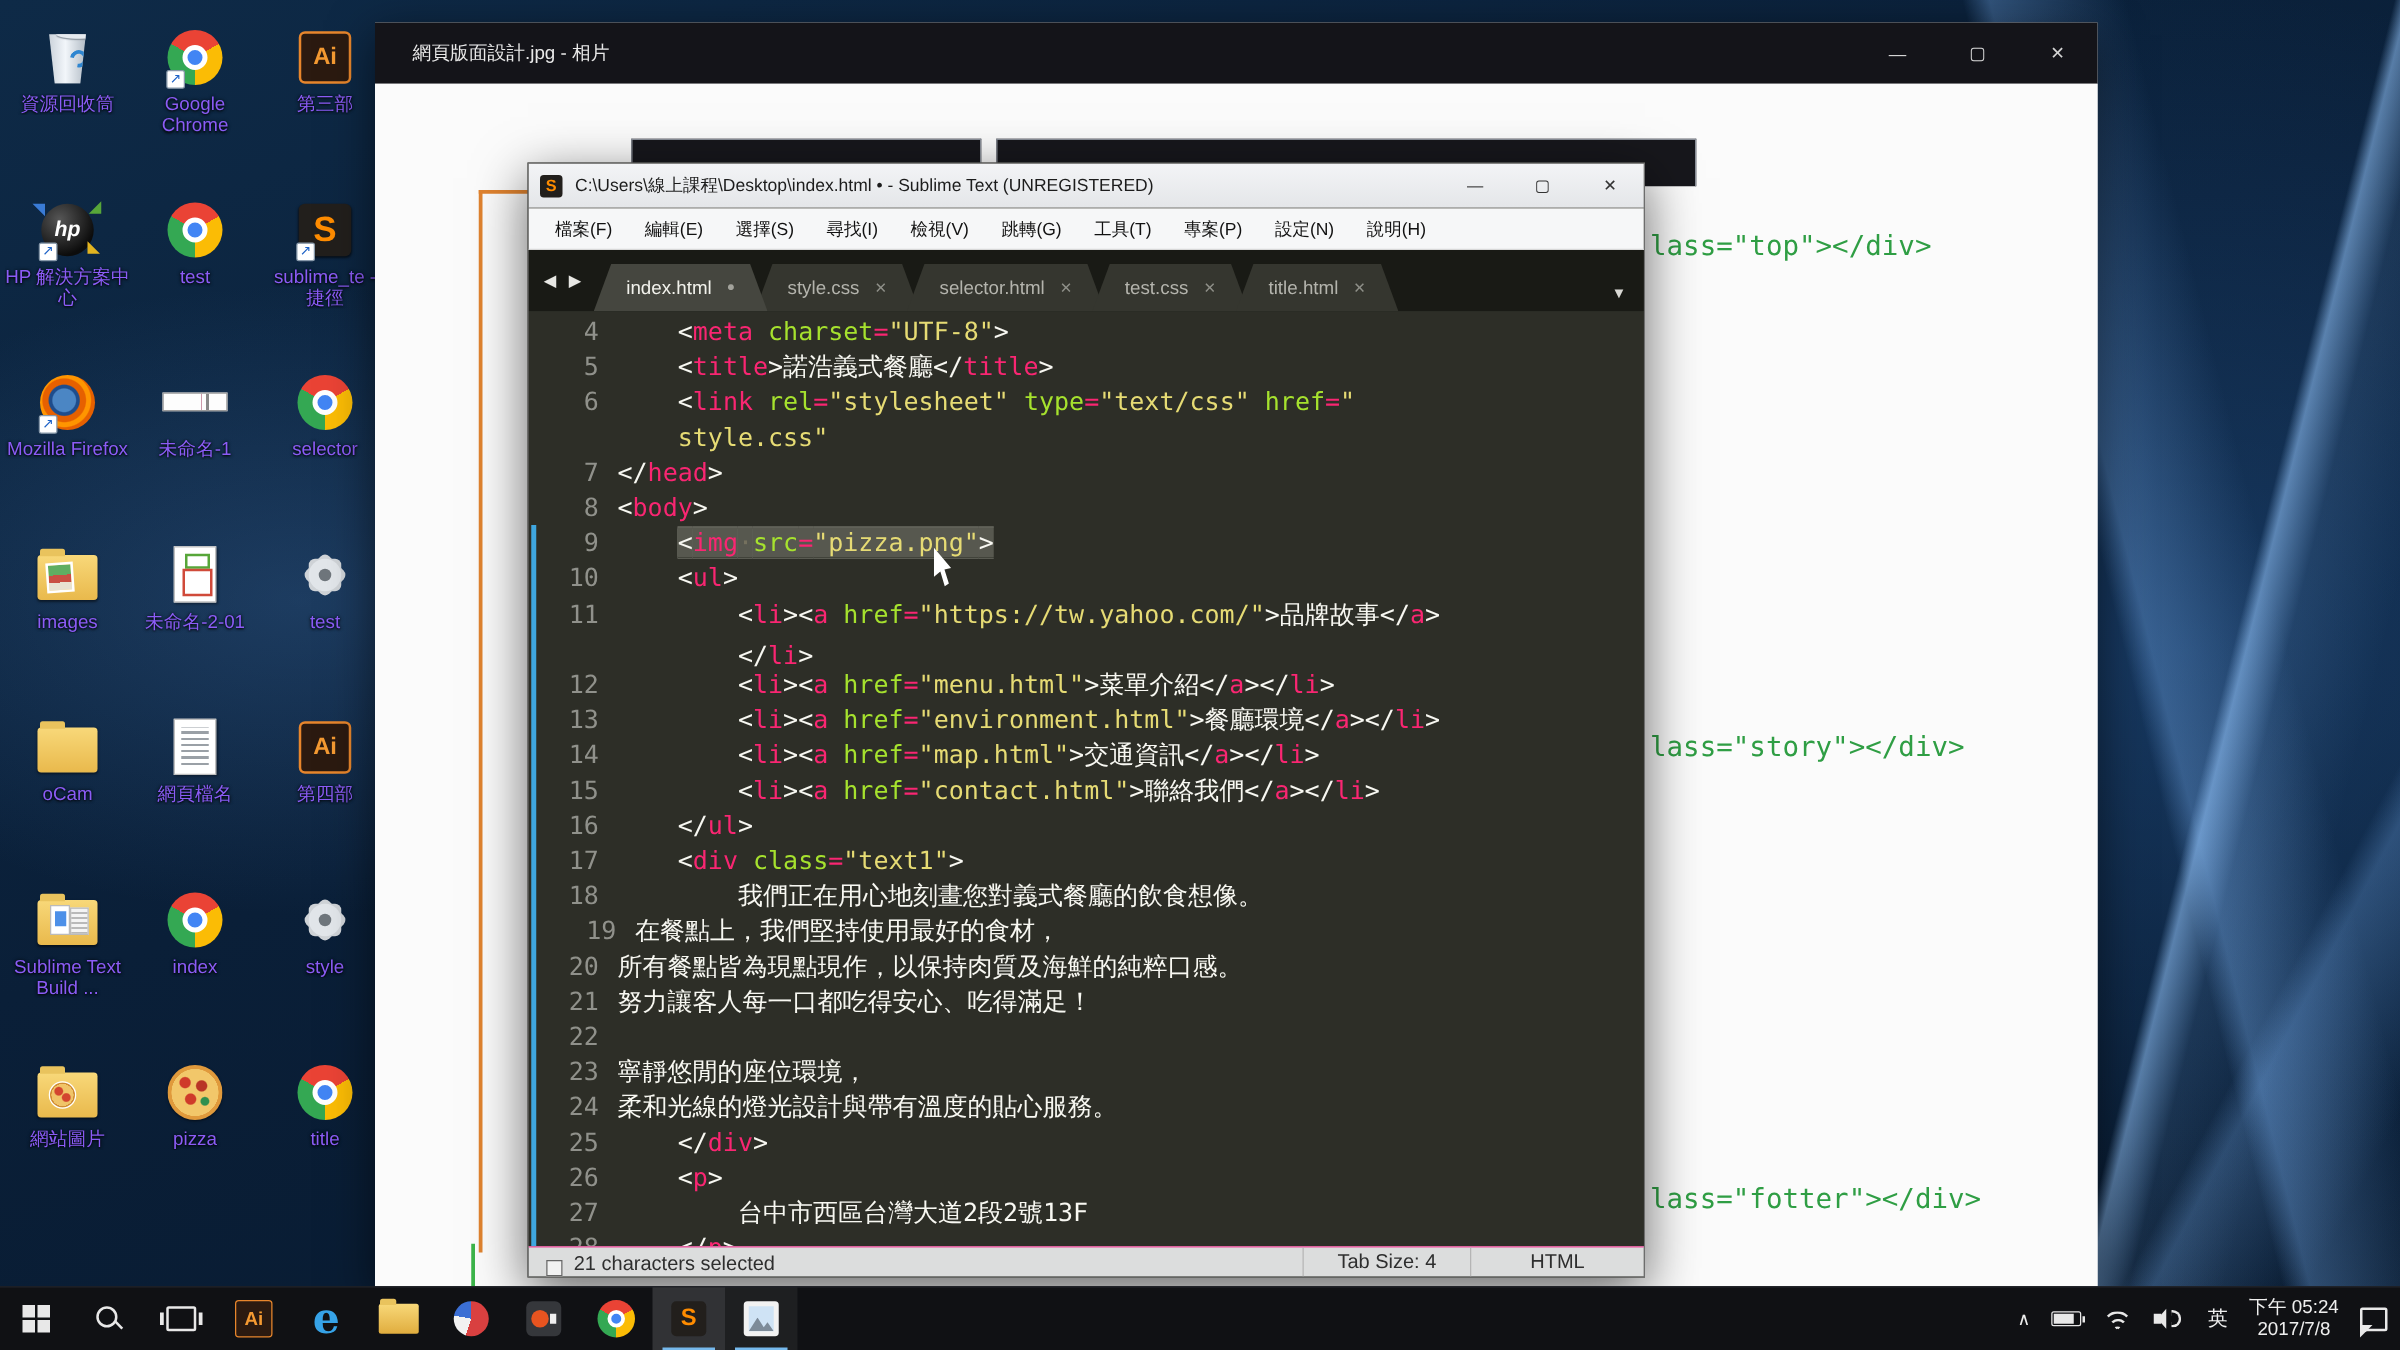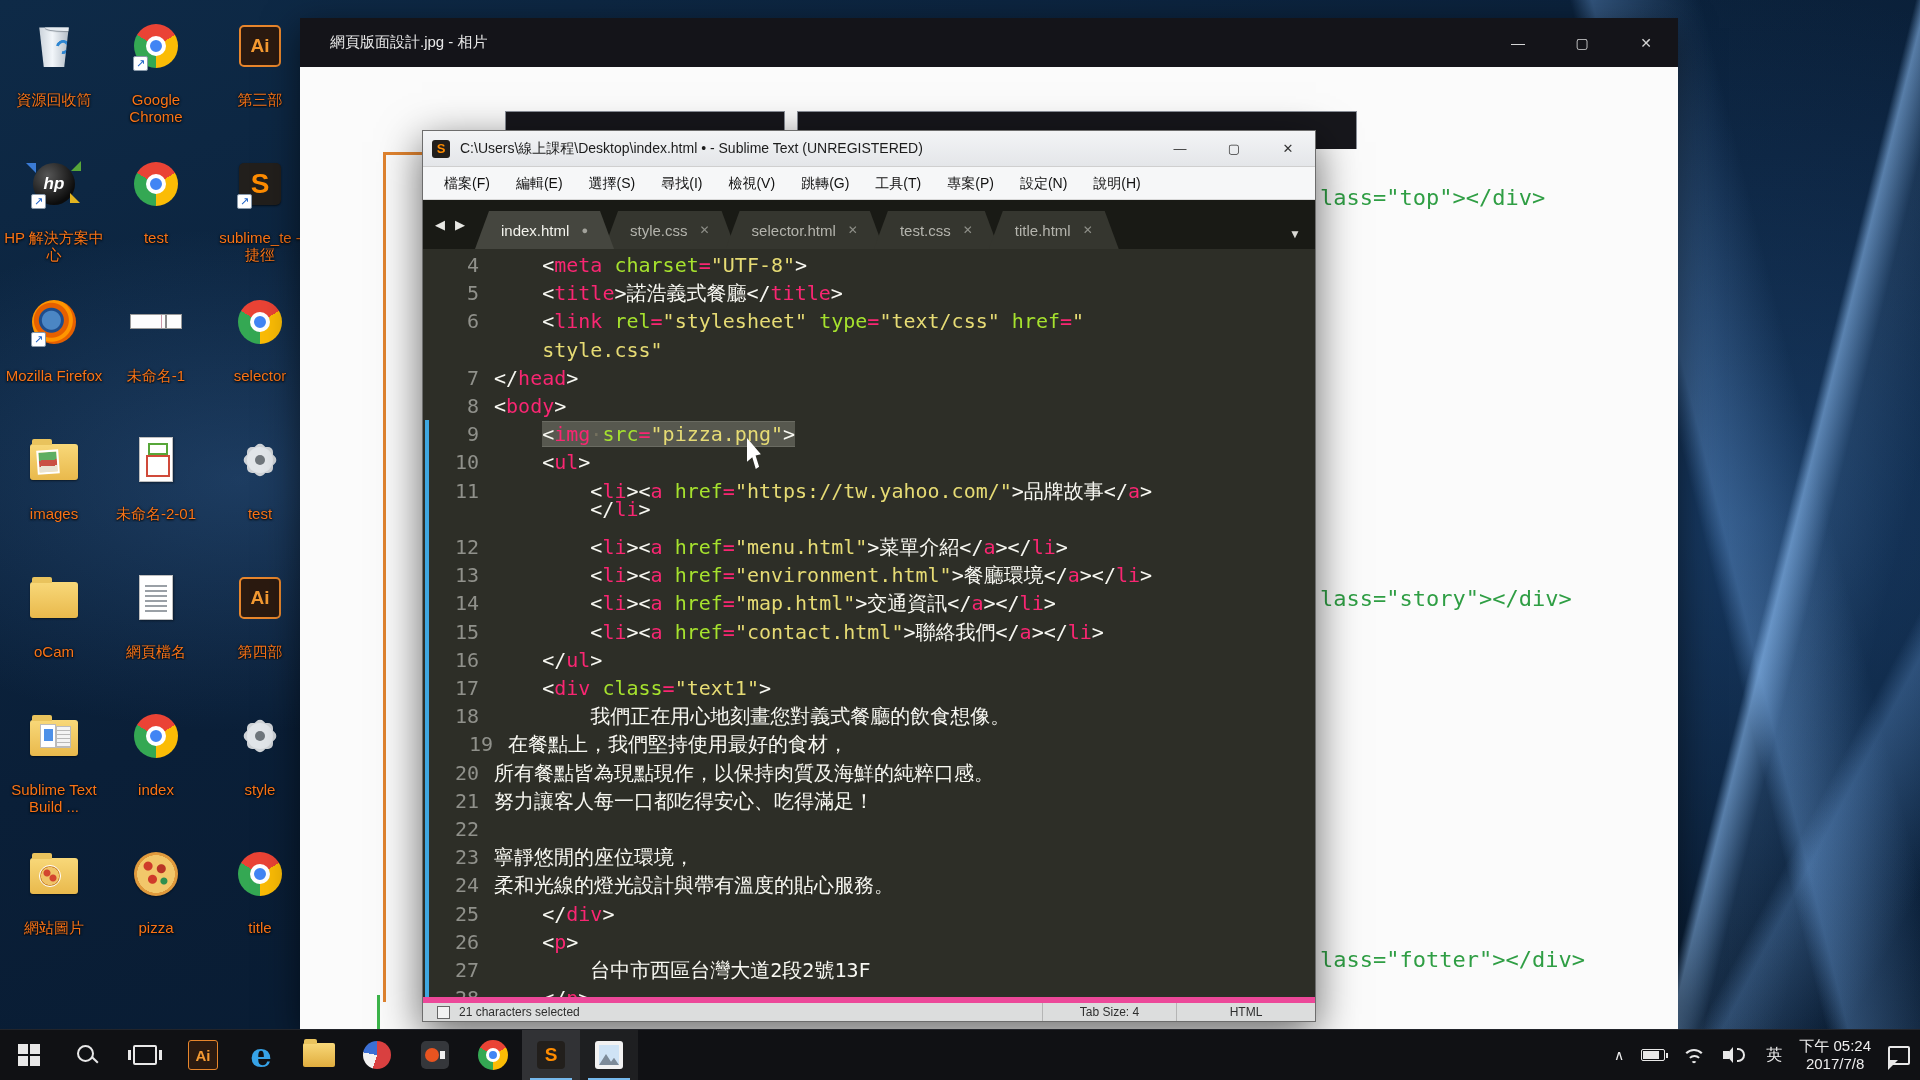--- a/index.html
+++ b/index.html
@@ -16,21 +16,21 @@
   .beams { position:absolute; inset:0;
     background:
       linear-gradient(104deg, transparent 87.5%, rgba(150,200,255,.55) 88%, rgba(150,200,255,.10) 89.5%, transparent 93%),
       linear-gradient(76deg,  transparent 84%, rgba(120,175,240,.35) 85%, transparent 90%),
       linear-gradient(118deg, transparent 90%, rgba(120,175,240,.28) 91%, transparent 96%);
   }
 
   
   .desk-icons { position:absolute; inset:0; z-index:5; }
   .di { position:absolute; width:100px; text-align:center; cursor:default; }
-  .di .lbl { margin-top:19px; font-size:15px; line-height:17px; color:#f97316;
+  .di .lbl { margin-top:3px; font-size:15px; line-height:17px; color:#8b5cf6;
     text-shadow:0 1px 2px rgba(0,0,0,.9), 0 0 3px rgba(0,0,0,.7); max-height:36px; overflow:hidden; }
   .icon-glyph { width:52px; height:52px; margin:0 auto; position:relative; }
   .arrow-badge { position:absolute; left:3px; bottom:1px; width:15px; height:15px; background:#fff;
     border:1px solid #8899aa; border-radius:2px; font-size:11px; line-height:13px; color:#1d62c7; text-align:center; }
 
   .gl-chrome { position:absolute; left:4px; top:4px; width:44px; height:44px; border-radius:50%;
     background:conic-gradient(from 60deg,#fbbc05 0 120deg,#34a853 120deg 240deg,#ea4335 240deg 360deg); }
   .gl-chrome::after { content:""; position:absolute; inset:12px; background:#4285f4; border:4px solid #fff; border-radius:50%; }
 
   .gl-folder,.gl-folder-images,.gl-folder-pizza,.gl-folder-pages { position:absolute; left:2px; top:10px; width:48px; height:36px;
@@ -139,22 +139,22 @@
     font-family:"DejaVu Sans Mono",monospace; font-size:20px; }
   .mod-strip { position:absolute; left:2px; width:4px; background:#3fa7e0; z-index:2; }
   .crow { position:absolute; left:0; right:0; height:28.2px; display:flex; white-space:pre; }
   .crow .ln { width:56px; text-align:right; color:#90918b; flex:0 0 56px; line-height:28.2px; }
   .crow .ct { padding-left:15px; line-height:28.2px; }
   .tok-p{color:#f8f8f2} .tok-t{color:#f92672} .tok-a{color:#a6e22e} .tok-s{color:#e6db74} .tok-d{color:#75715e}
   .tok-sel{background:#57584f; box-shadow:0 -1px 0 #6a6b62, 0 1px 0 #6a6b62;}
   .minimap { position:absolute; left:796px; top:6px; width:48px; }
   .mrow { height:2px; margin-bottom:1px; white-space:nowrap; overflow:hidden; }
 
-  .statusbar { position:absolute; left:0; bottom:0; right:0; height:24px; background:#dcdddd; border-top:6px solid #ec4899;
-    display:flex; align-items:center; font-size:12px; color:#2e2e2e; }
+  .statusbar { position:absolute; left:0; bottom:0; right:0; height:24px; background:#dcdddd; border-top:1px solid #ec4899;
+    display:flex; align-items:flex-end; font-size:16px; color:#2e2e2e; }
   .statusbar .sic { width:13px; height:13px; border:1px solid #666; margin:0 9px 0 14px; background:#f2f2f2; }
   .statusbar .cell-r { height:100%; display:flex; align-items:center; justify-content:center; border-left:1px solid #b5b5b5; }
 
   
   .cursor { position:absolute; left:747px; top:438px; width:22px; height:32px; z-index:30;
     background:#fff; filter:drop-shadow(0 0 1.2px #000);
     clip-path:polygon(0 0, 0 74%, 24% 60%, 40% 97%, 55% 90%, 39% 55%, 63% 51%); }
 
   
   .taskbar { position:absolute; left:0; bottom:0; width:1920px; height:51px; background:#101114; z-index:40;
@@ -481,21 +481,21 @@
       </div>
   <div class="crow" style="top: 2px;"><span class="ln">4</span><span class="ct"><span class="tok-p">    &lt;</span><span class="tok-t">meta</span><span class="tok-p"> </span><span class="tok-a">charset</span><span class="tok-t">=</span><span class="tok-s">"UTF-8"</span><span class="tok-p">&gt;</span></span></div>
       <div class="crow" style="top: 30.2px;"><span class="ln">5</span><span class="ct"><span class="tok-p">    &lt;</span><span class="tok-t">title</span><span class="tok-p">&gt;諾浩義式餐廳&lt;/</span><span class="tok-t">title</span><span class="tok-p">&gt;</span></span></div>
       <div class="crow" style="top: 58.4px;"><span class="ln">6</span><span class="ct"><span class="tok-p">    &lt;</span><span class="tok-t">link</span><span class="tok-p"> </span><span class="tok-a">rel</span><span class="tok-t">=</span><span class="tok-s">"stylesheet"</span><span class="tok-p"> </span><span class="tok-a">type</span><span class="tok-t">=</span><span class="tok-s">"text/css"</span><span class="tok-p"> </span><span class="tok-a">href</span><span class="tok-t">=</span><span class="tok-s">"</span></span></div>
       <div class="crow" style="top: 86.6px;"><span class="ln"></span><span class="ct"><span class="tok-s">    style.css"</span></span></div>
       <div class="crow" style="top: 114.8px;"><span class="ln">7</span><span class="ct"><span class="tok-p">&lt;/</span><span class="tok-t">head</span><span class="tok-p">&gt;</span></span></div>
       <div class="crow" style="top: 143px;"><span class="ln">8</span><span class="ct"><span class="tok-p">&lt;</span><span class="tok-t">body</span><span class="tok-p">&gt;</span></span></div>
       <div class="crow" style="top: 171.2px;"><span class="ln">9</span><span class="ct"><span class="tok-p">    </span><span class="tok-p tok-sel">&lt;</span><span class="tok-t tok-sel">img</span><span class="tok-d tok-sel">·</span><span class="tok-a tok-sel">src</span><span class="tok-t tok-sel">=</span><span class="tok-s tok-sel">"pizza.png"</span><span class="tok-p tok-sel">&gt;</span></span></div>
       <div class="crow" style="top: 199.4px;"><span class="ln">10</span><span class="ct"><span class="tok-p">    &lt;</span><span class="tok-t">ul</span><span class="tok-p">&gt;</span></span></div>
       <div class="crow" style="top: 227.6px;"><span class="ln">11</span><span class="ct"><span class="tok-p">        &lt;</span><span class="tok-t">li</span><span class="tok-p">&gt;&lt;</span><span class="tok-t">a</span><span class="tok-p"> </span><span class="tok-a">href</span><span class="tok-t">=</span><span class="tok-s">"https://tw.yahoo.com/"</span><span class="tok-p">&gt;品牌故事&lt;/</span><span class="tok-t">a</span><span class="tok-p">&gt;</span></span></div>
-      <div class="crow" style="top: 246px;"><span class="ln"></span><span class="ct"><span class="tok-p">        &lt;/</span><span class="tok-t">li</span><span class="tok-p">&gt;</span></span></div>
+      <div class="crow" style="top: 261px;"><span class="ln"></span><span class="ct"><span class="tok-p">        &lt;/</span><span class="tok-t">li</span><span class="tok-p">&gt;</span></span></div>
       <div class="crow" style="top: 284px;"><span class="ln">12</span><span class="ct"><span class="tok-p">        &lt;</span><span class="tok-t">li</span><span class="tok-p">&gt;&lt;</span><span class="tok-t">a</span><span class="tok-p"> </span><span class="tok-a">href</span><span class="tok-t">=</span><span class="tok-s">"menu.html"</span><span class="tok-p">&gt;菜單介紹&lt;/</span><span class="tok-t">a</span><span class="tok-p">&gt;&lt;/</span><span class="tok-t">li</span><span class="tok-p">&gt;</span></span></div>
       <div class="crow" style="top: 312.2px;"><span class="ln">13</span><span class="ct"><span class="tok-p">        &lt;</span><span class="tok-t">li</span><span class="tok-p">&gt;&lt;</span><span class="tok-t">a</span><span class="tok-p"> </span><span class="tok-a">href</span><span class="tok-t">=</span><span class="tok-s">"environment.html"</span><span class="tok-p">&gt;餐廳環境&lt;/</span><span class="tok-t">a</span><span class="tok-p">&gt;&lt;/</span><span class="tok-t">li</span><span class="tok-p">&gt;</span></span></div>
       <div class="crow" style="top: 340.4px;"><span class="ln">14</span><span class="ct"><span class="tok-p">        &lt;</span><span class="tok-t">li</span><span class="tok-p">&gt;&lt;</span><span class="tok-t">a</span><span class="tok-p"> </span><span class="tok-a">href</span><span class="tok-t">=</span><span class="tok-s">"map.html"</span><span class="tok-p">&gt;交通資訊&lt;/</span><span class="tok-t">a</span><span class="tok-p">&gt;&lt;/</span><span class="tok-t">li</span><span class="tok-p">&gt;</span></span></div>
       <div class="crow" style="top: 368.6px;"><span class="ln">15</span><span class="ct"><span class="tok-p">        &lt;</span><span class="tok-t">li</span><span class="tok-p">&gt;&lt;</span><span class="tok-t">a</span><span class="tok-p"> </span><span class="tok-a">href</span><span class="tok-t">=</span><span class="tok-s">"contact.html"</span><span class="tok-p">&gt;聯絡我們&lt;/</span><span class="tok-t">a</span><span class="tok-p">&gt;&lt;/</span><span class="tok-t">li</span><span class="tok-p">&gt;</span></span></div>
       <div class="crow" style="top: 396.8px;"><span class="ln">16</span><span class="ct"><span class="tok-p">    &lt;/</span><span class="tok-t">ul</span><span class="tok-p">&gt;</span></span></div>
       <div class="crow" style="top: 425px;"><span class="ln">17</span><span class="ct"><span class="tok-p">    &lt;</span><span class="tok-t">div</span><span class="tok-p"> </span><span class="tok-a">class</span><span class="tok-t">=</span><span class="tok-s">"text1"</span><span class="tok-p">&gt;</span></span></div>
       <div class="crow" style="top: 453.2px;"><span class="ln">18</span><span class="ct"><span class="tok-p">        我們正在用心地刻畫您對義式餐廳的飲食想像。</span></span></div>
       <div class="crow" style="top: 481.4px; padding-left: 14px;"><span class="ln">19</span><span class="ct"><span class="tok-p">在餐點上，我們堅持使用最好的食材，</span></span></div>
       <div class="crow" style="top: 509.6px;"><span class="ln">20</span><span class="ct"><span class="tok-p">所有餐點皆為現點現作，以保持肉質及海鮮的純粹口感。</span></span></div>
       <div class="crow" style="top: 537.8px;"><span class="ln">21</span><span class="ct"><span class="tok-p">努力讓客人每一口都吃得安心、吃得滿足！</span></span></div>

